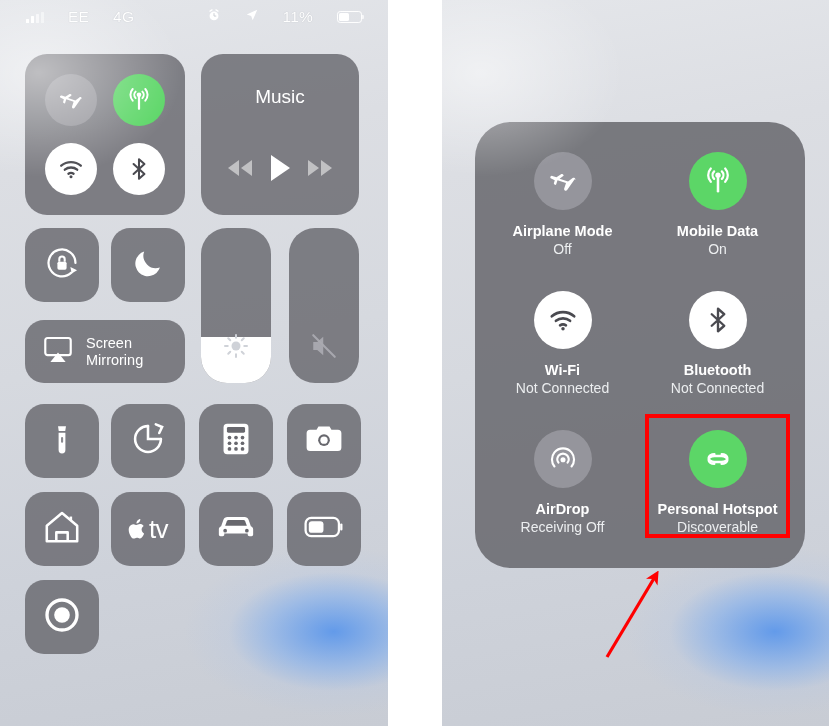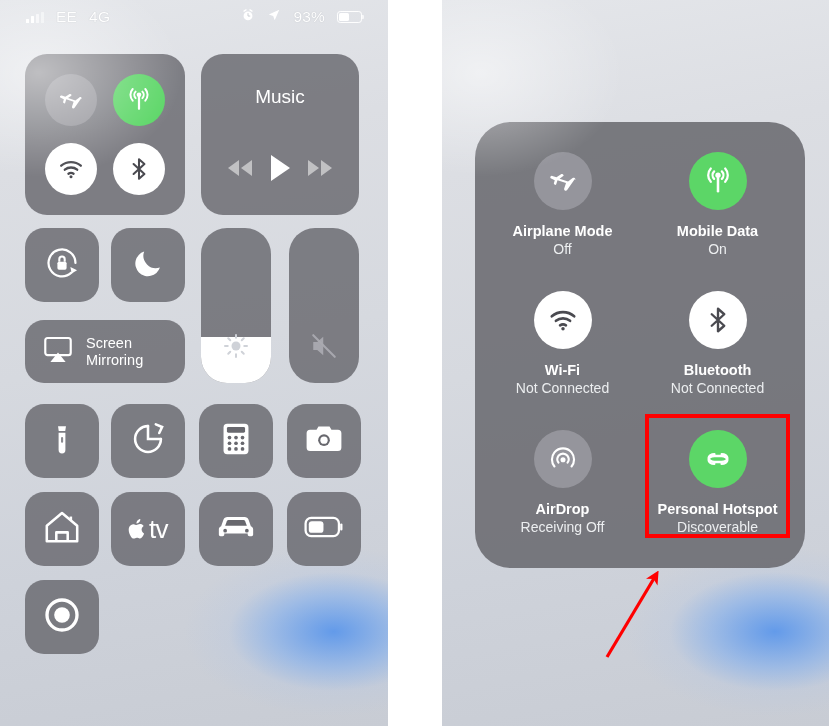--- a/index.html
+++ b/index.html
@@ -49,21 +49,21 @@
     display: flex;
     align-items: center;
     justify-content: space-between;
     padding: 0 26px;
     box-sizing: border-box;
     z-index: 6;
   }
   .status-left, .status-right {
     display: flex;
     align-items: center;
-    gap: 12px;
+    gap: 24px;
   }
   .status-text {
     color: #ffffff;
     font-size: 15.5px;
     letter-spacing: 0.2px;
     text-shadow: 0 0 1px rgba(140,145,155,0.55);
   }
   .sig-bars { display: flex; align-items: flex-end; gap: 2px; height: 11px; }
   .sig-bars i { display: block; width: 3px; background: #ffffff; border-radius: 0.5px; }
   .sig-bars i:nth-child(1) { height: 4px;  }
@@ -292,21 +292,21 @@
             <circle cx="12" cy="13.5" r="7.6" fill="#ffffff"></circle>
             <path d="M12 9.5v4.3h3.2" stroke="#c9ccd2" stroke-width="1.6" fill="none" stroke-linecap="round"></path>
             <path d="M5.2 5.2 L8.6 3.2 M18.8 5.2 L15.4 3.2" stroke="#ffffff" stroke-width="2.4" stroke-linecap="round"></path>
           </svg>
         </span>
         <span>
           <svg width="14" height="14" viewBox="0 0 24 24">
             <path d="M21 3 L3 11.2 L10.6 13.6 L13.2 21 Z" fill="#ffffff"></path>
           </svg>
         </span>
-        <span class="status-text">93%</span>
+        <span class="status-text">11%</span>
         <span class="battery">
             <span style="width:9.5px"></span>
           </span>
       </div>
     </div>
 
     <div class="module conn-module">
       <div class="conn-grid">
         <div class="circ off">
           <span>

